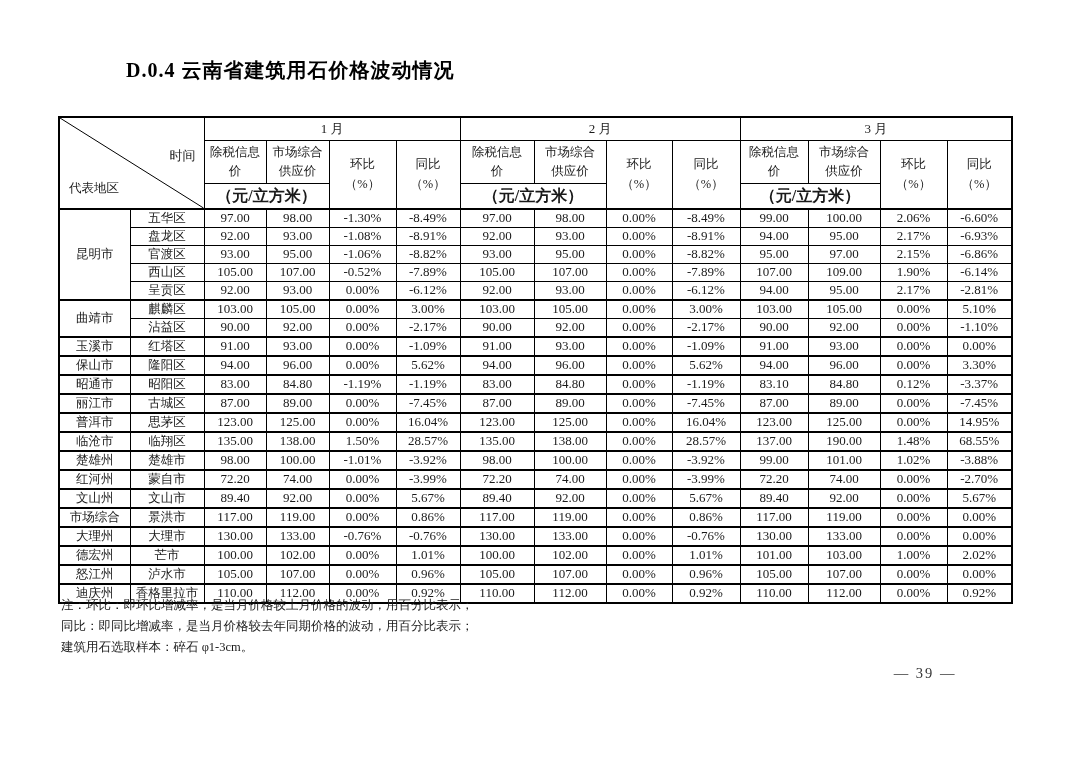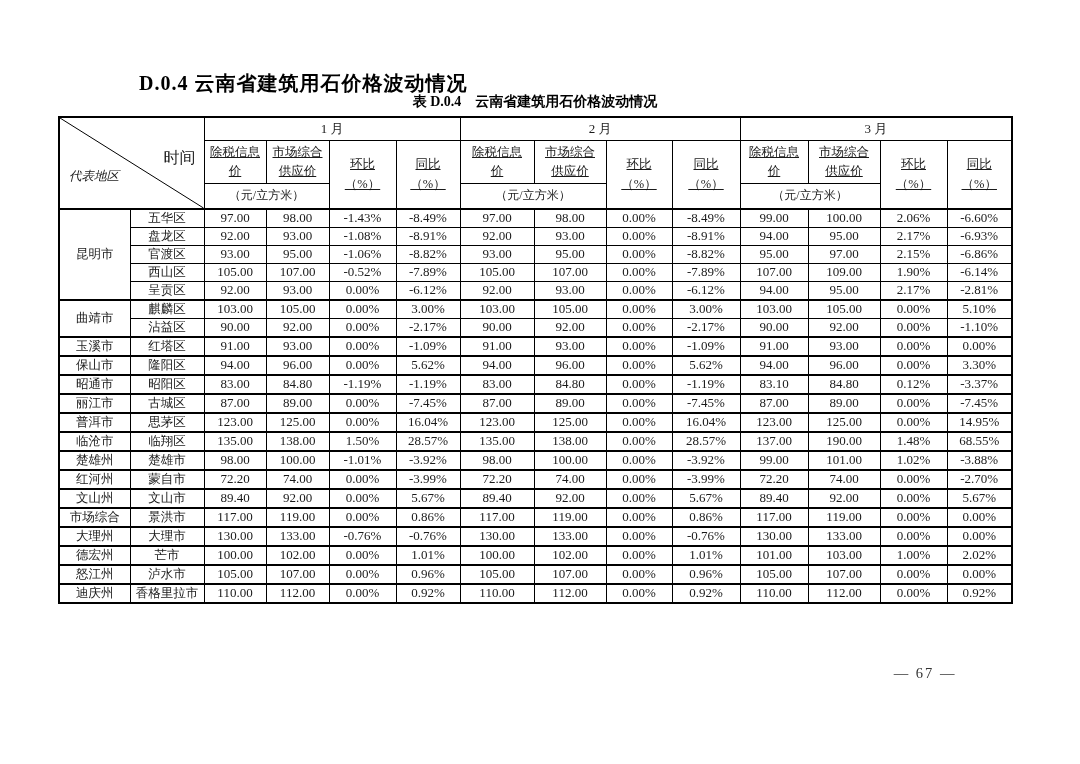--- a/index.html
+++ b/index.html
@@ -2,65 +2,64 @@
 <html><head>
 <meta charset="utf-8">
 <style>
   html,body { margin:0; padding:0; background:#ffffff; }
   .page {
     position:relative; width:1080px; height:764px; background:#ffffff;
     font-family:"Liberation Serif","DejaVu Serif",serif; color:#1a1a1a;
     overflow:hidden;
   }
   .section-title {
-    position:absolute; left:126px; top:57px; margin:13px;
+    position:absolute; left:126px; top:57px; margin:0;
     font-size:20px; font-weight:bold; letter-spacing:1px; color:#000;
     white-space:nowrap;
   }
   .table-caption {
     position:absolute; left:58px; top:93px; width:954px;
     text-align:center; font-size:14px; font-weight:bold; color:#000;
     white-space:pre;
   }
   table.price-table {
     position:absolute; left:58px; top:116px; width:954px;
     border-collapse:collapse; table-layout:fixed;
     border:2px solid #000;
   }
   .price-table th, .price-table td {
     border:1px solid #000; padding:0; text-align:center; vertical-align:middle;
     font-weight:normal; font-size:12.5px; line-height:1.3; color:#1a1a1a;
     overflow:hidden; white-space:nowrap;
   }
   .price-table thead tr.month-row th { height:22px; font-size:13px; }
   .price-table thead tr.label-row th { height:42px; }
-  .price-table thead tr.unit-row th { height:24px; font-size:12px; }
-  .price-table th.wrap { white-space:pre-line; line-height:1.55;text-decoration:underline; }
+  .price-table thead tr.unit-row th { height:24px; font-size:16px;font-weight:bold; }
+  .price-table th.wrap { white-space:pre-line; line-height:1.55; }
   .price-table tbody td { height:17px; font-size:12.5px; }
   .price-table tbody td.num { font-size:13px; }
   .price-table tbody tr.group-start td { border-top:2px solid #000; }
   th.corner { position:relative; padding:0; }
   th.corner svg.diag { position:absolute; left:0; top:0; width:100%; height:100%; display:block; }
-  .corner-time { position:absolute; top:30px; right:8px; font-size:16px;margin-left:20px; }
-  .corner-region { position:absolute; bottom:24px; left:9px; font-size:12.5px;font-style:italic; }
+  .corner-time { position:absolute; top:30px; right:8px; font-size:13px;margin-left:20px; }
+  .corner-region { position:absolute; bottom:12px; left:9px; font-size:12.5px; }
   .notes { position:absolute; left:61px; top:595px; font-size:12.5px; color:#1a1a1a; }
   .notes .note-line { height:21px; line-height:21px; white-space:nowrap; }
   .page-number {
     position:absolute; left:845px; top:665px; width:160px; text-align:center;
     font-size:14.5px; color:#333; letter-spacing:2px; white-space:nowrap;
   }
 </style>
 </head>
 <body>
 
 <div class="page">
 
   <h2 class="section-title">D.0.4 云南省建筑用石价格波动情况</h2>
 
-  <div class="table-caption">表 D.0.4　云南省建筑用石价格波动情况</div>
 
   <table class="price-table">
     <colgroup>
       <col style="width:71px">
         <col style="width:74px">
       <col style="width:62px">
         <col style="width:63px">
         <col style="width:67px">
         <col style="width:64px">
       <col style="width:74px">
@@ -116,21 +115,21 @@
         <th colspan="2">（元/立方米）</th>
         <th colspan="2">（元/立方米）</th>
       </tr>
     </thead>
     <tbody>
         <tr class="group-start">
           <td rowspan="5">昆明市</td>
           <td>五华区</td>
           <td class="num">97.00</td>
           <td class="num">98.00</td>
-          <td class="num">-1.43%</td>
+          <td class="num">-1.30%</td>
           <td class="num">-8.49%</td>
           <td class="num">97.00</td>
           <td class="num">98.00</td>
           <td class="num">0.00%</td>
           <td class="num">-8.49%</td>
           <td class="num">99.00</td>
           <td class="num">100.00</td>
           <td class="num">2.06%</td>
           <td class="num">-6.60%</td>
         </tr>
@@ -445,16 +444,21 @@
           <td class="num">0.00%</td>
           <td class="num">0.92%</td>
           <td class="num">110.00</td>
           <td class="num">112.00</td>
           <td class="num">0.00%</td>
           <td class="num">0.92%</td>
         </tr>
       </tbody>
   </table>
 
-
-  <div class="page-number">— 67 —</div>
+  <div class="notes">
+    <div class="note-line">注：环比：即环比增减率，是当月价格较上月价格的波动，用百分比表示；</div>
+    <div class="note-line">同比：即同比增减率，是当月价格较去年同期价格的波动，用百分比表示；</div>
+    <div class="note-line">建筑用石选取样本：碎石 φ1-3cm。</div>
+  </div>
+
+  <div class="page-number">— 39 —</div>
 
 </div>
 
 </body></html>

